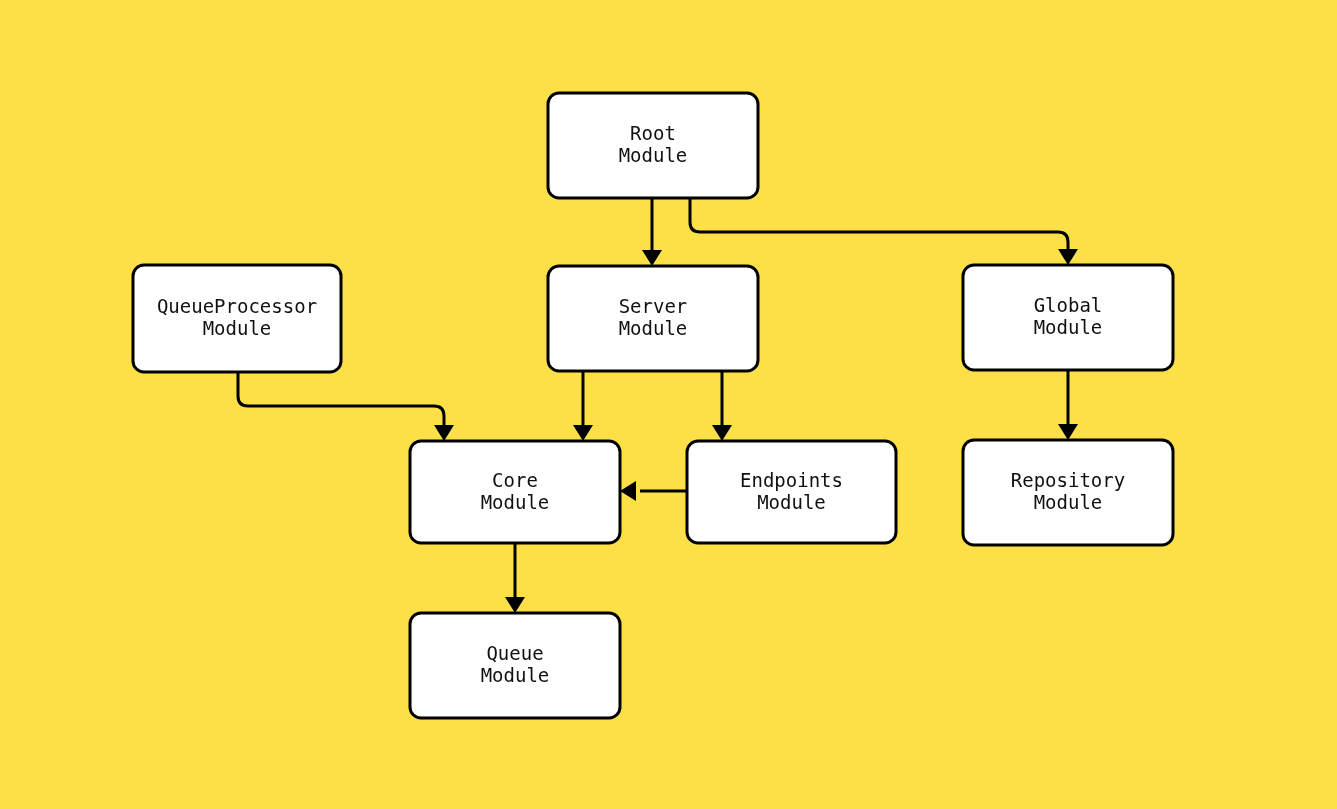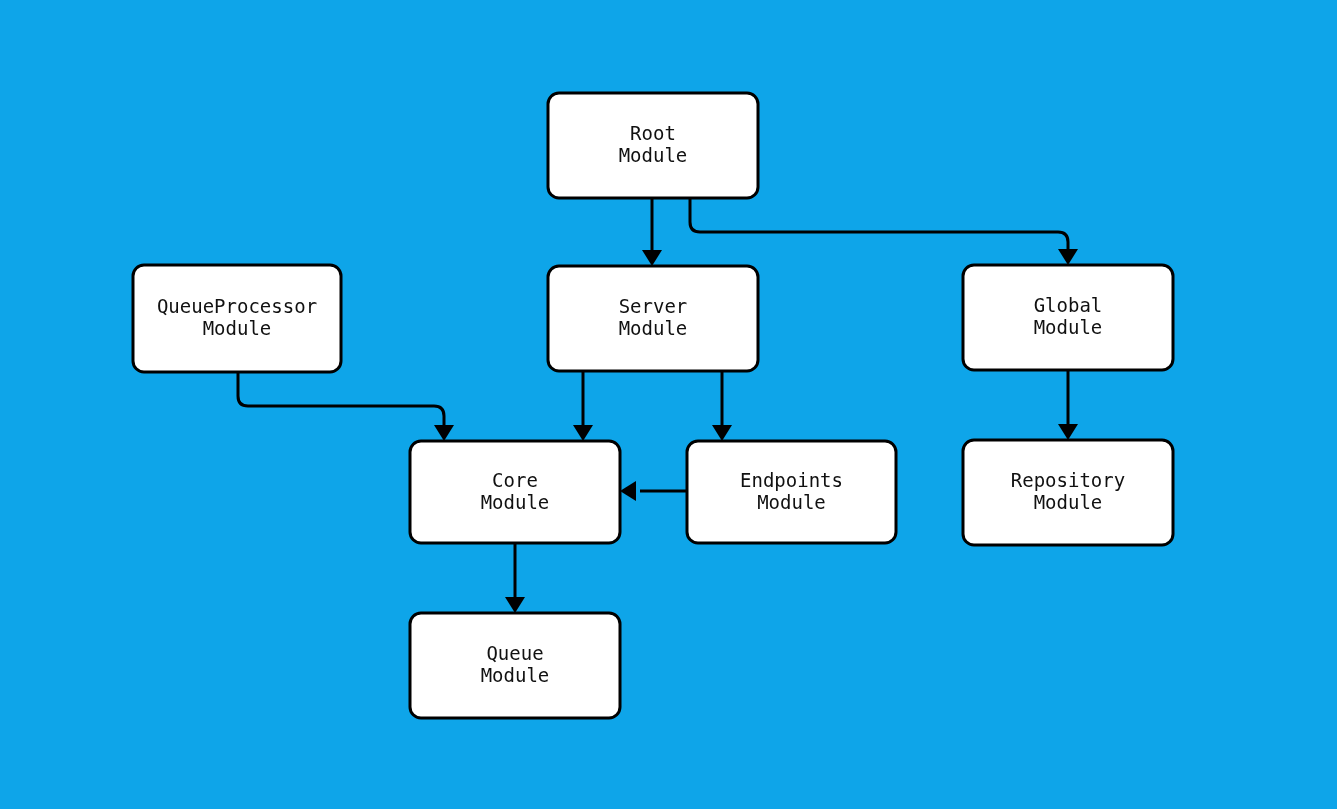--- a/index.html
+++ b/index.html
@@ -11,21 +11,21 @@
   body {
     width: 1337px;
     height: 809px;
     overflow: hidden;
     font-family: "DejaVu Sans Mono", "Liberation Mono", monospace;
   }
   #diagram-root {
     position: relative;
     width: 1337px;
     height: 809px;
-    background: #0ea5e9;
+    background: #fde047;
   }
   svg#diagram-canvas {
     position: absolute;
     left: 0;
     top: 0;
     width: 1337px;
     height: 809px;
     display: block;
   }
   .node-box {

